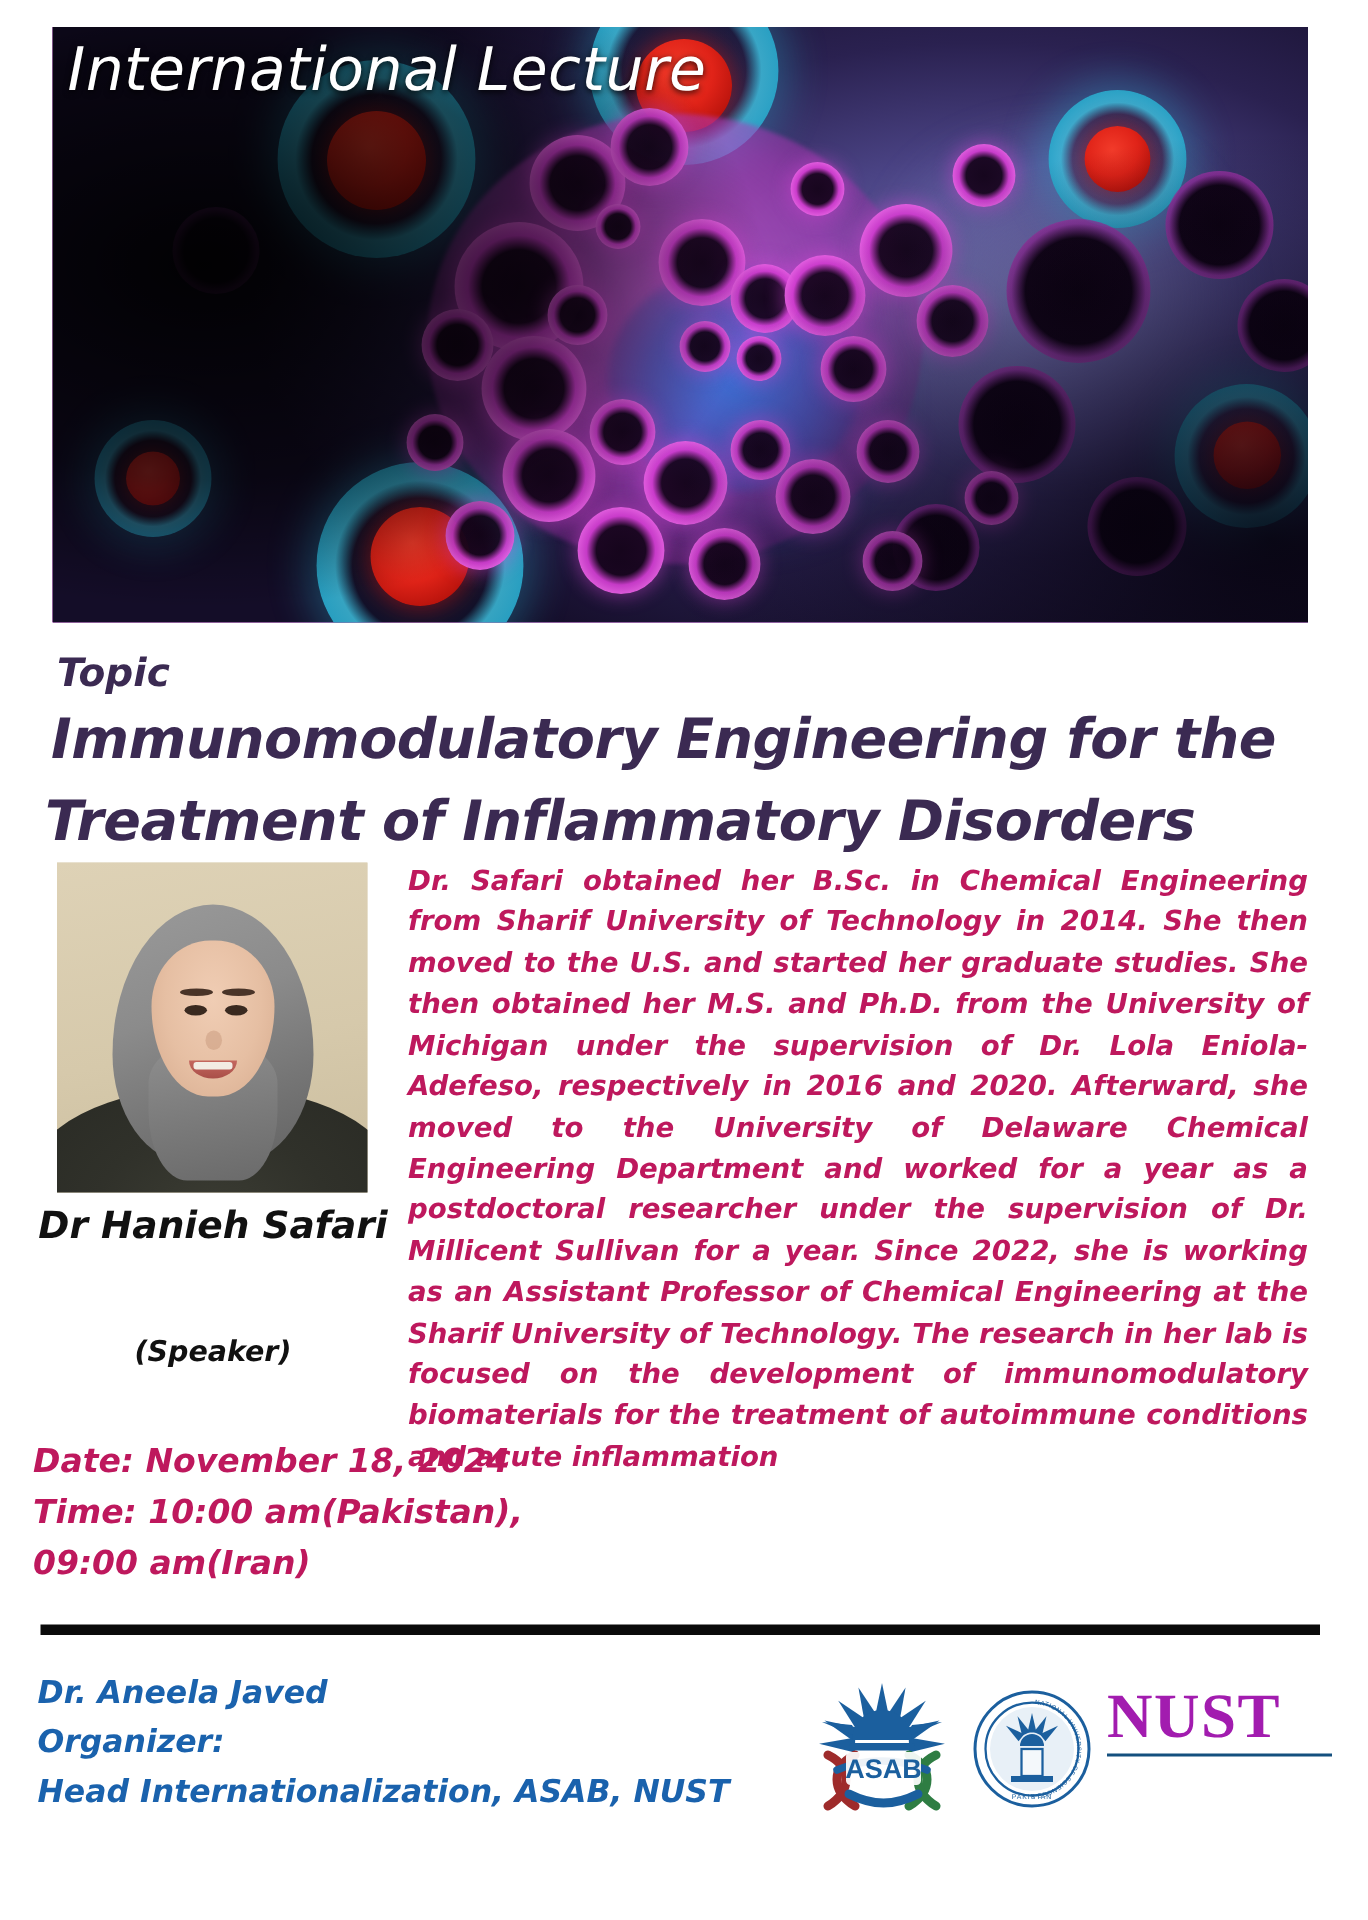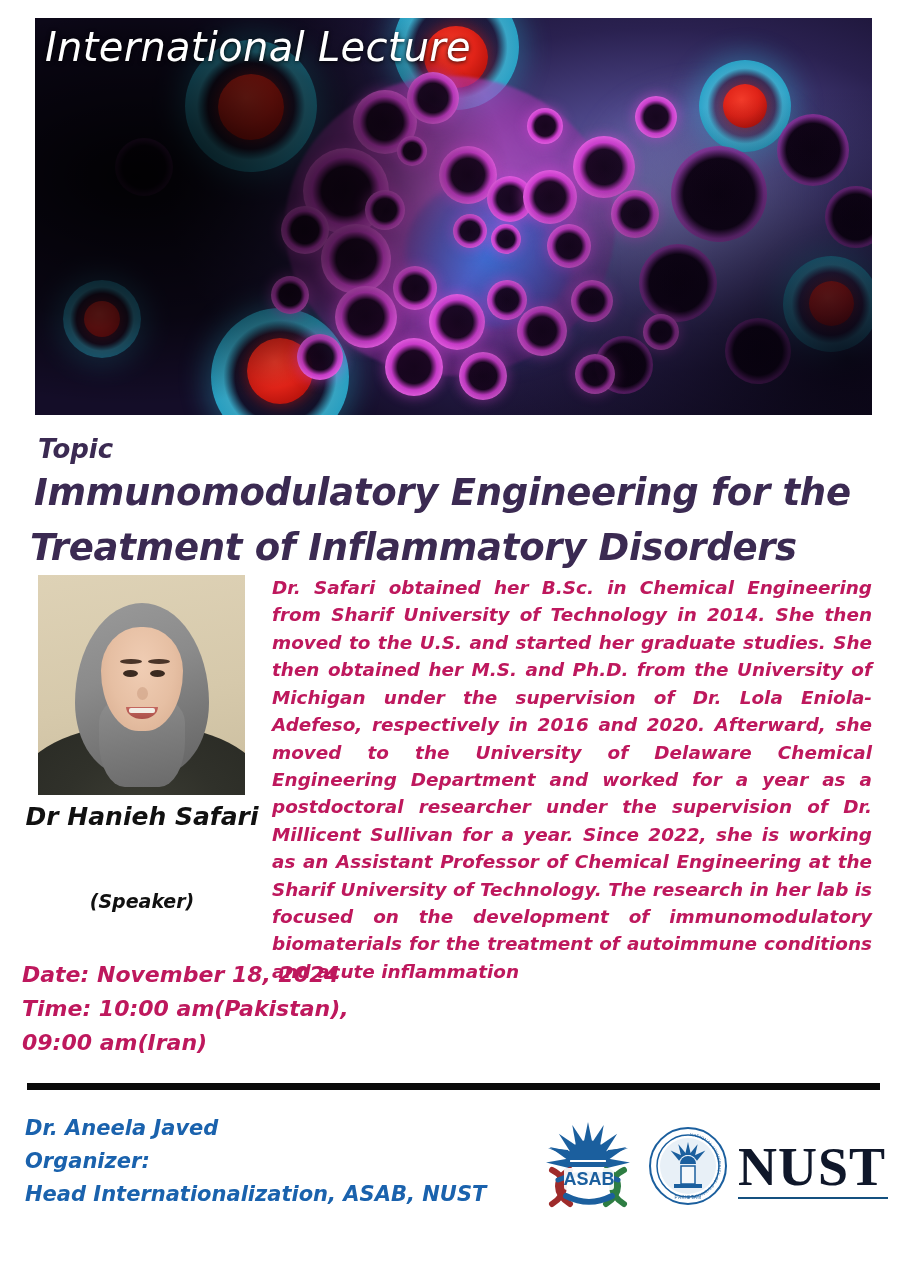--- a/index.html
+++ b/index.html
@@ -333,25 +333,24 @@
     top: 1112px;
     width: 360px;
     height: 104px;
   }
   .logo-asab { position: absolute; left: 6px; top: 6px; width: 104px; height: 94px; }
   .logo-seal { position: absolute; left: 118px; top: 14px; width: 80px; height: 80px; }
   .logo-word { position: absolute; left: 208px; top: 12px; width: 152px; height: 82px; }
   .nust-word {
     font-family: "Liberation Serif", serif;
     font-weight: bold;
-    font-size: 54px;
-    color: #0f172a;
+    font-size: 42px;
+    color: #a21caf;
     letter-spacing: 1px;
     line-height: 1;
-    margin-top: 16px;
   }
   .nust-rule {
     width: 150px;
     height: 2px;
     background: #14507f;
     margin: 3px 0 4px 0;
   }
   .nust-sub {
     font-family: "Liberation Sans", sans-serif;
     font-size: 12px;

